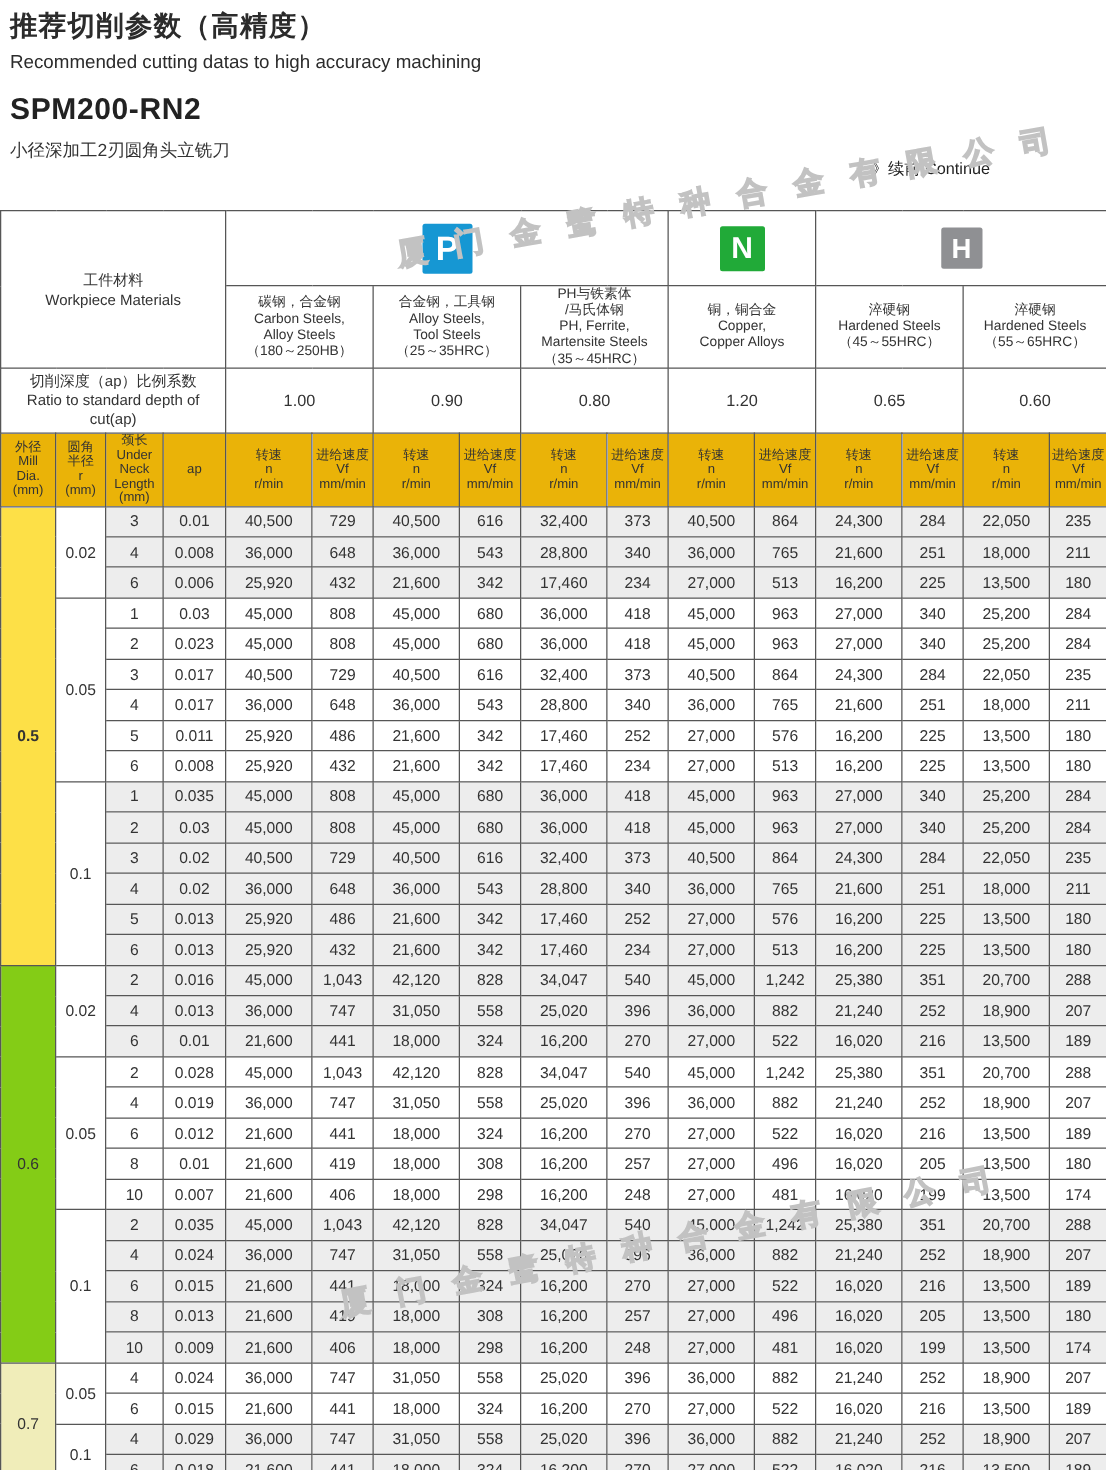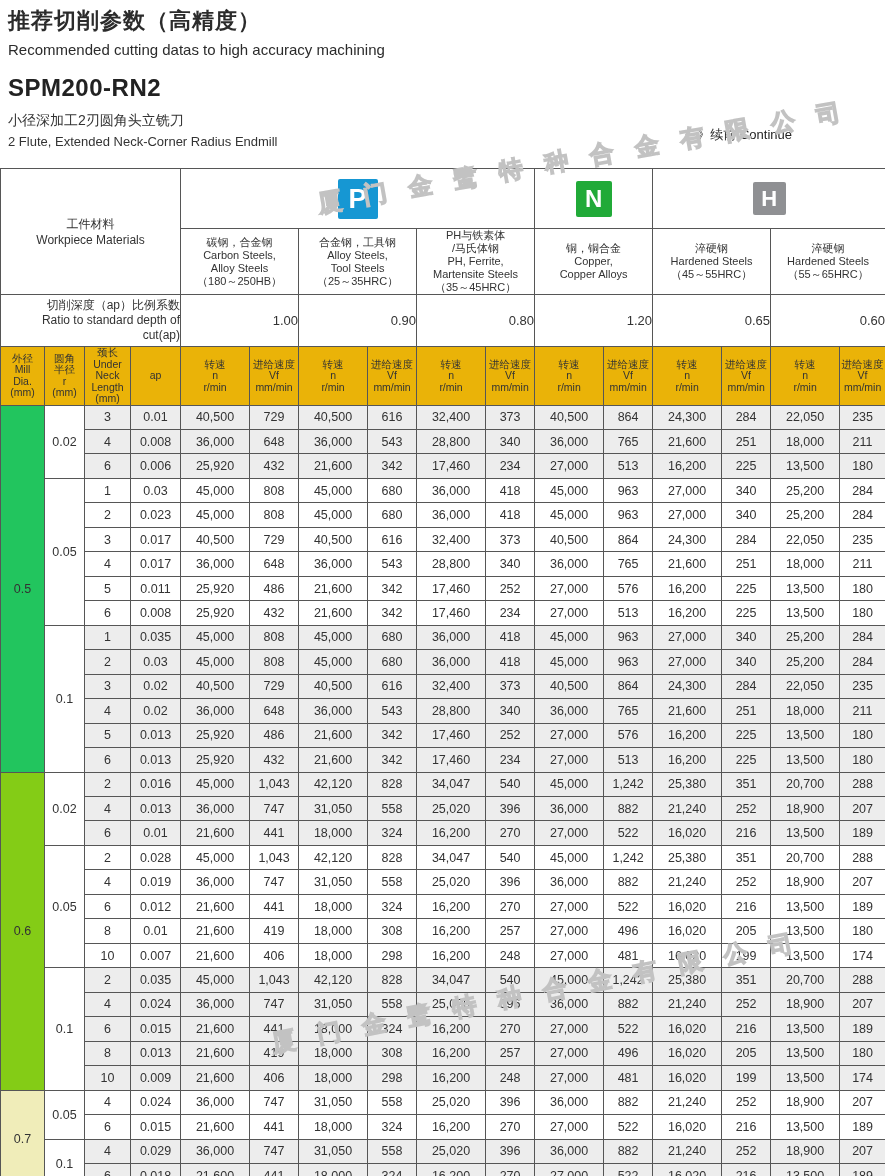--- a/index.html
+++ b/index.html
@@ -24,21 +24,21 @@
   .letter-row td { height: 60px; background: #fff; }
   .badge { display: inline-block; color: #fff; font-weight: bold; border-radius: 2px;
            text-align: center; }
   .badge-p { width: 40px; height: 40px; line-height: 40px; font-size: 27px; }
   .badge-n { width: 36px; height: 36px; line-height: 36px; font-size: 24px; }
   .badge-h { width: 33px; height: 33px; line-height: 33px; font-size: 22px; }
 
   .wp-cell { font-size: 12px; line-height: 16px; background: #fff; }
 
   .materials-row td { height: 56px; font-size: 11px; line-height: 13px; background: #fff; }
-  .ratio-row td { height: 52px; background: #fff; text-align: right; }
+  .ratio-row td { height: 52px; background: #fff; }
   .ratio-label { font-size: 12px; line-height: 15px; }
   .ratio-val { font-size: 13px; }
 
   .colhead-row td { height: 55px; font-size: 10.5px; line-height: 11.5px; background: #eab308; }
 
   tbody tr { height: 24.47px; }
   tbody td { font-size: 12.5px; }
   tr.shaded td { background: #ededed; }
   tr.plain  td { background: #ffffff; }
   tbody td.r-cell { background: #ffffff; font-size: 12.5px; }
@@ -56,21 +56,20 @@
 </head>
 <body>
 
 <div class="page">
 
   <div class="doc-header">
     <div class="t-zh">推荐切削参数（高精度）</div>
     <div class="t-en">Recommended cutting datas to high accuracy machining</div>
     <div class="prod">SPM200-RN2</div>
     <div class="d-zh">小径深加工2刃圆角头立铣刀</div>
-    <div class="d-en">2 Flute, Extended Neck-Corner Radius Endmill</div>
     <div class="cont">》续前 Continue</div>
   </div>
 
   <table>
     <colgroup>
       <col style="width:44px">
         <col style="width:40px">
         <col style="width:46px">
         <col style="width:50px">
       <col style="width:69px">
@@ -177,21 +176,21 @@
         <td>转速
 n
 r/min</td>
         <td>进给速度
 Vf
 mm/min</td>
       </tr>
     </thead>
     <tbody id="tbody">
         <tr class="data-row shaded">
-          <td class="dia-cell" rowspan="15" style="background: #22c55e;">0.5</td>
+          <td class="dia-cell" rowspan="15" style="background: #fde047; font-weight: bold;">0.5</td>
           <td class="r-cell" rowspan="3">0.02</td>
           <td class="neck-cell">3</td>
           <td class="ap-cell">0.01</td>
           <td class="n-cell">40,500</td>
           <td class="vf-cell">729</td>
           <td class="n-cell">40,500</td>
           <td class="vf-cell">616</td>
           <td class="n-cell">32,400</td>
           <td class="vf-cell">373</td>
           <td class="n-cell">40,500</td>

